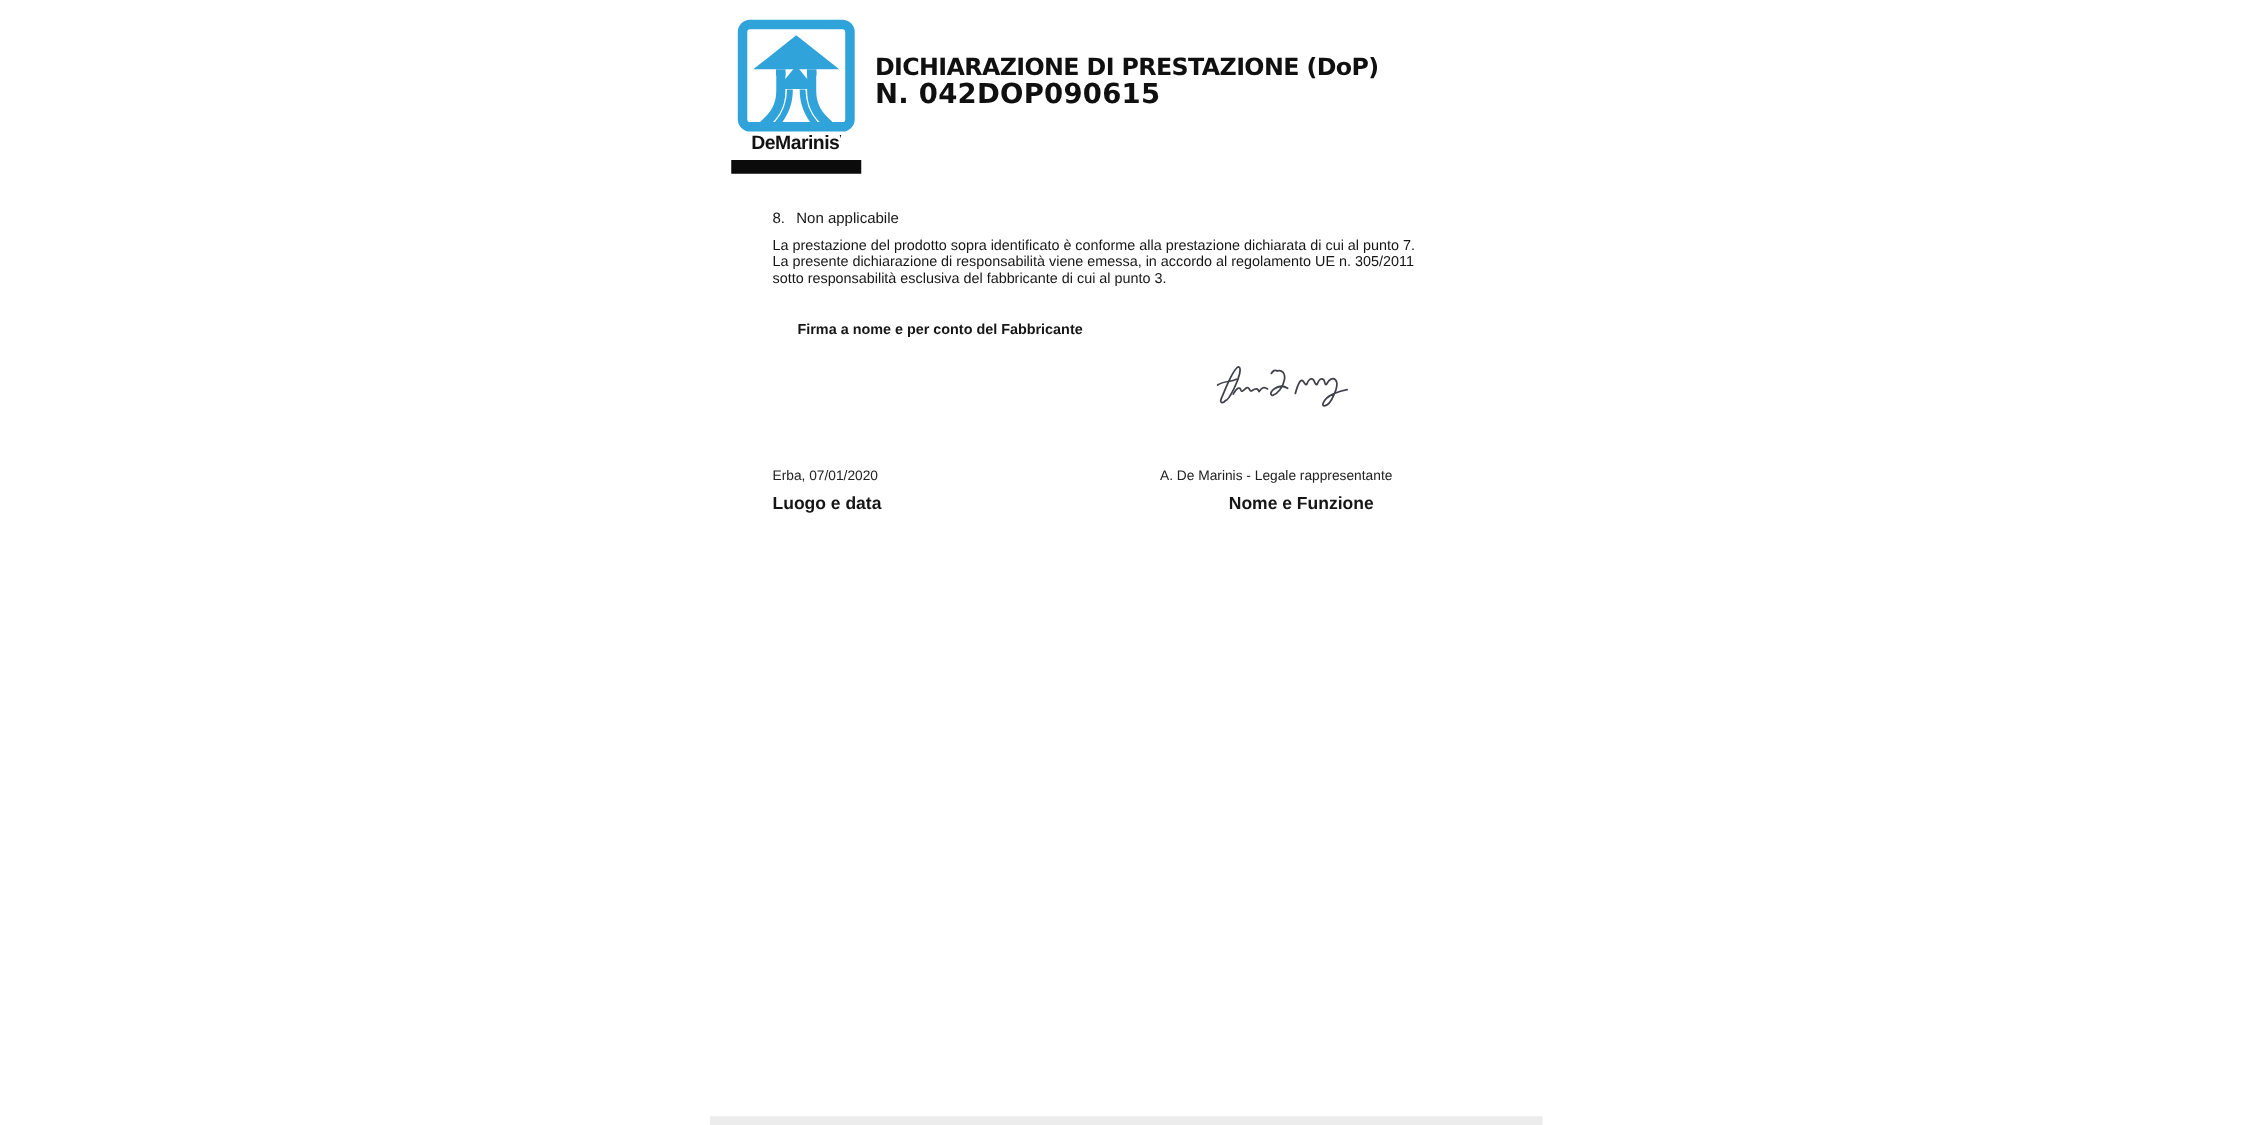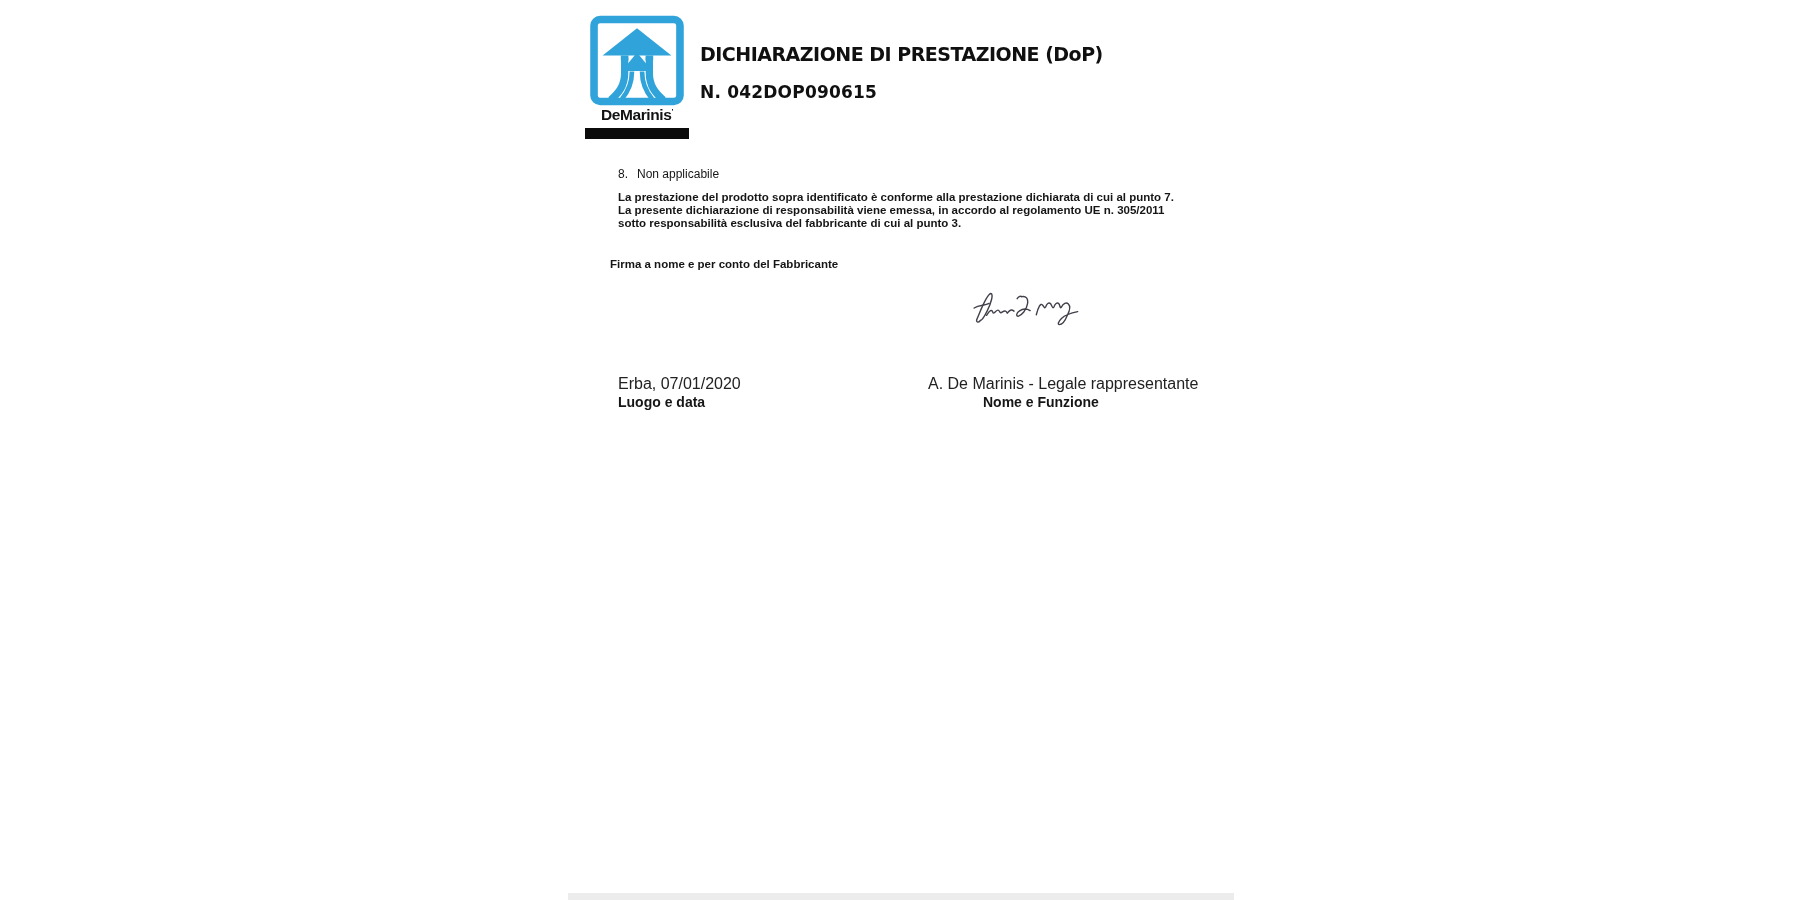--- a/index.html
+++ b/index.html
@@ -21,31 +21,31 @@
   }
   .logo-brand sup{font-size:7px;vertical-align:super;}
   .logo-bar{position:absolute;left:0;top:113px;width:104px;height:11px;background:#0b0b0b;}
   
   .header-block{
     left:700px;top:44px;width:506px;text-align:left;
     font-family:"DejaVu Sans",sans-serif;font-weight:bold;color:#101010;
   }
   .header-title{font-size:19px;letter-spacing:-0.5px;line-height:21px;white-space:nowrap;}
   .header-subtitle{font-size:11px;letter-spacing:-0.2px;line-height:14px;margin-top:1px;white-space:nowrap;}
-  .header-number{font-size:17px;letter-spacing:0.2px;line-height:19px;margin-top:18px;white-space:nowrap;}
+  .header-number{font-size:22px;letter-spacing:0.2px;line-height:19px;margin-top:1px;white-space:nowrap;}
   
   .item-row{left:618px;top:167px;font-size:12px;font-weight:normal;white-space:nowrap;}
   .item-num{display:inline-block;width:19px;}
-  .paragraph{left:618px;top:191px;font-size:11.5px;font-weight:bold;line-height:13.2px;white-space:nowrap;}
-  .firma-line{left:610px;top:258px;font-size:11.5px;font-weight:bold;white-space:nowrap;}
+  .paragraph{left:618px;top:191px;font-size:11.5px;font-weight:normal;line-height:13.2px;white-space:nowrap;}
+  .firma-line{left:638px;top:258px;font-size:11.5px;font-weight:bold;white-space:nowrap;}
   
   .signature{left:970px;top:286px;}
   
   .label{font-size:14px;font-weight:bold;white-space:nowrap;margin-top:45px;}
-  .value{font-size:16px;font-weight:normal;color:#222;white-space:nowrap;}
+  .value{font-size:11px;font-weight:normal;color:#222;white-space:nowrap;}
   .place-label{left:618px;top:349px;}
   .name-label{left:983px;top:349px;}
   .place-value{left:618px;top:375px;}
   .name-value{left:928px;top:375px;}
 </style>
 </head>
 <body>
 
 <div class="abs sheet"></div>
 <div class="abs sheet-bottom-edge"></div>

